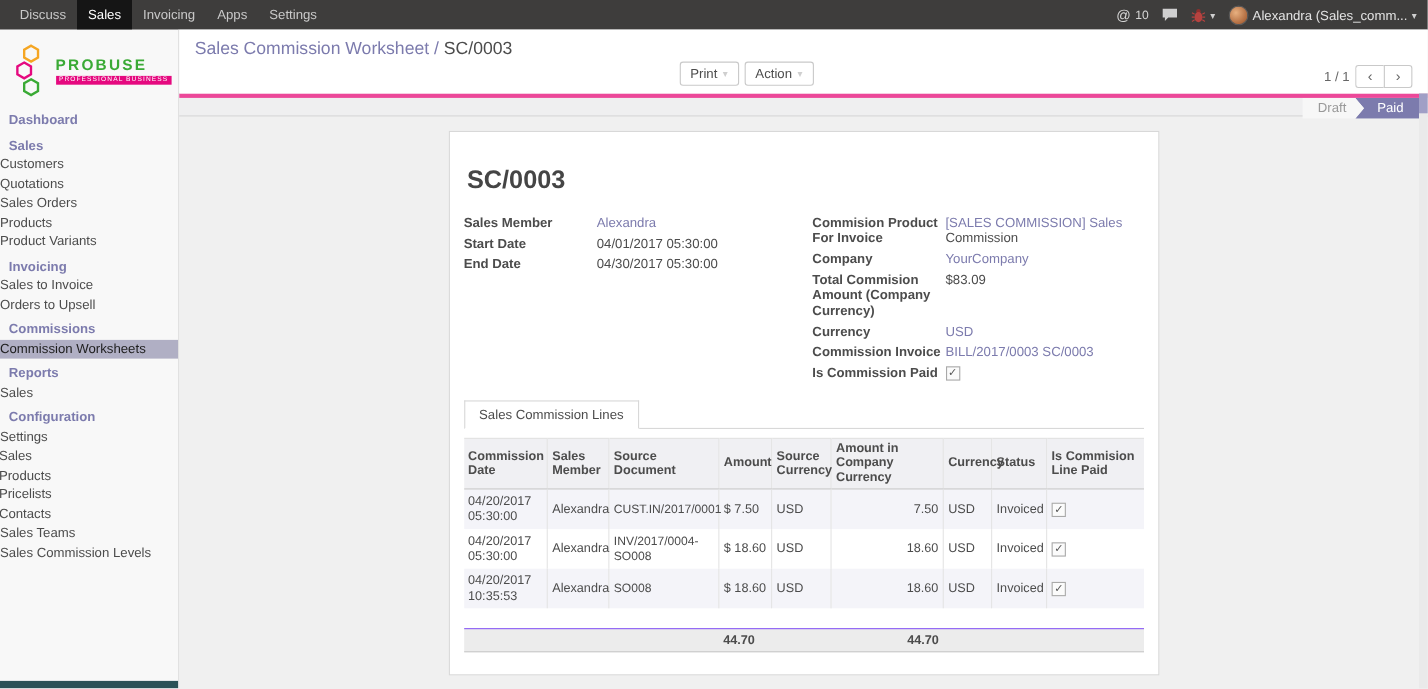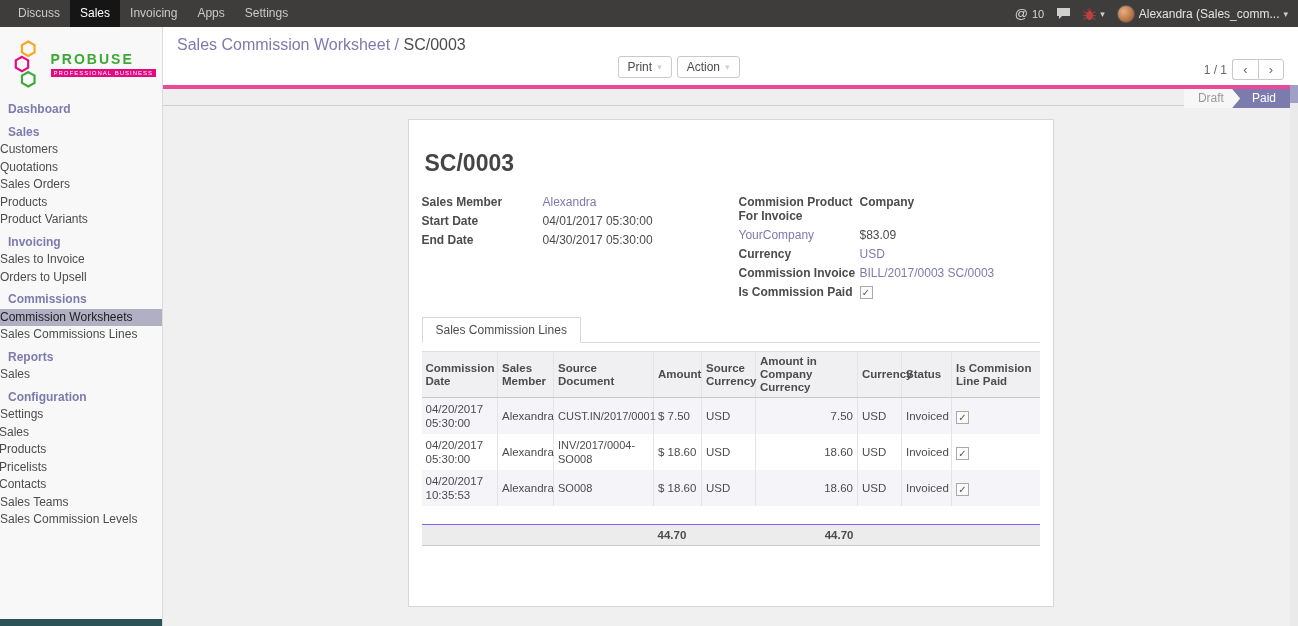--- a/index.html
+++ b/index.html
@@ -179,23 +179,20 @@
           <div class="side-item">
               <span>Orders to Upsell</span>
             </div>
         </div>
 
         <div class="side-section">
           <div class="side-heading">Commissions</div>
           <div class="side-item selected">
               <span>Commission Worksheets</span>
             </div>
-          <div class="side-item">
-              <span>Sales Commissions Lines</span>
-            </div>
         </div>
 
         <div class="side-section">
           <div class="side-heading">Reports</div>
           <div class="side-item">
               <span>Sales</span>
             </div>
         </div>
 
         <div class="side-section">
@@ -273,24 +270,26 @@
               <div class="flabel">Sales Member</div>
               <div class="fvalue link">Alexandra</div>
               <div class="flabel">Start Date</div>
               <div class="fvalue">04/01/2017 05:30:00</div>
               <div class="flabel">End Date</div>
               <div class="fvalue">04/30/2017 05:30:00</div>
             </div>
 
             <div class="fgroup right">
               <div class="flabel">Commision Product For Invoice</div>
+              <div class="fvalue"><span class="link">[SALES COMMISSION] Sales</span> <span>Commission</span></div>
 
               <div class="flabel">Company</div>
               <div class="fvalue link">YourCompany</div>
 
+              <div class="flabel">Total Commision Amount (Company Currency)</div>
               <div class="fvalue">$83.09</div>
 
               <div class="flabel">Currency</div>
               <div class="fvalue link">USD</div>
 
               <div class="flabel">Commission Invoice</div>
               <div class="fvalue link">BILL/2017/0003 SC/0003</div>
 
               <div class="flabel">Is Commission Paid</div>
               <div class="fvalue"><span class="checkbox checked"><span class="check">✓</span></span></div>

